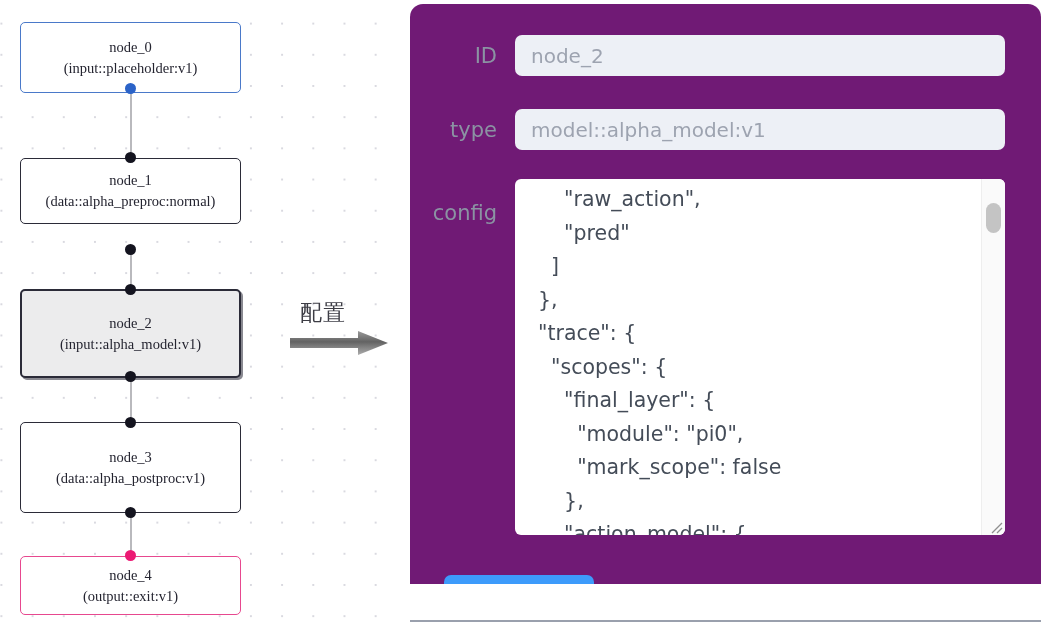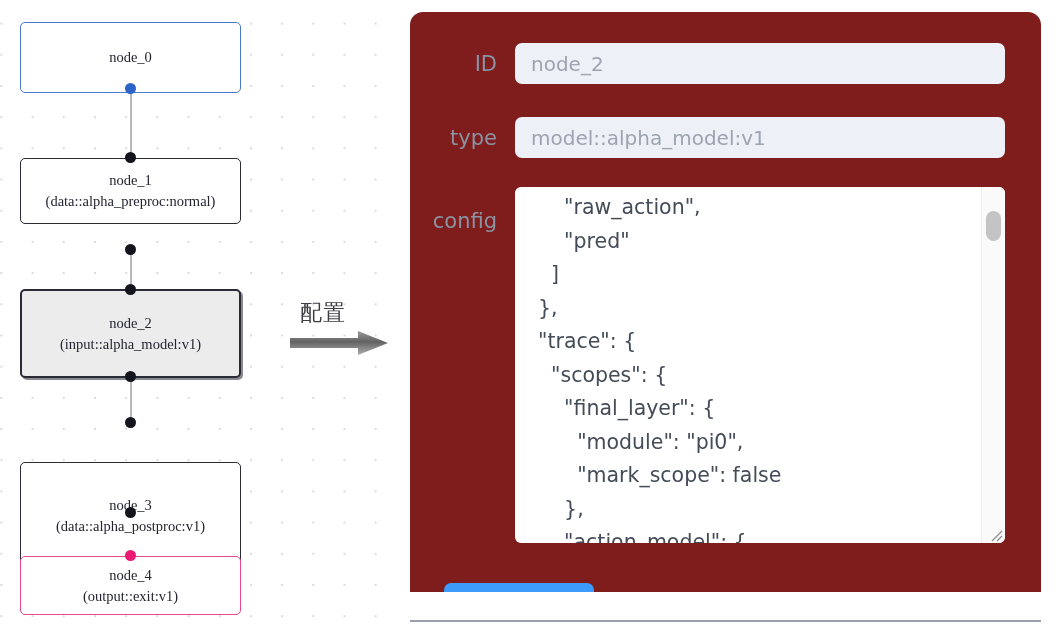--- a/index.html
+++ b/index.html
@@ -106,24 +106,24 @@
   #transition-arrow {
     position: absolute;
     left: 0px;
     top: 31px;
   }
 
   
   #config-panel {
     position: absolute;
     left: 410px;
-    top: 12px;
+    top: 4px;
     width: 631px;
     height: 580px;
-    background: #7f1d1d;
+    background: #701a75;
     border-radius: 13px 13px 0 0;
     z-index: 5;
     overflow: hidden;
   }
   #panel-underline {
     position: absolute;
     left: 410px;
     top: 620px;
     width: 631px;
     height: 2px;
@@ -254,38 +254,39 @@
 
 <div id="graph-canvas">
 
   <div class="edge-line" style="top:88px;height:72px;"></div>
   <div class="edge-line" style="top:247px;height:50px;"></div>
   <div class="edge-line" style="top:374px;height:47px;"></div>
   <div class="edge-line" style="top:510px;height:45px;"></div>
 
   <div class="node node-input" style="top:22px;height:71px;">
     <span class="nlabel">node_0</span>
+    <span class="nlabel">(input::placeholder:v1)</span>
   </div>
   <div class="port blue" style="top:83px;"></div>
 
   <div class="node" style="top:158px;height:66px;">
     <span class="nlabel">node_1</span>
     <span class="nlabel">(data::alpha_preproc:normal)</span>
   </div>
   <div class="port" style="top:152px;"></div>
   <div class="port" style="top:244px;"></div>
 
   <div class="node node-selected" style="top:289px;height:89px;">
     <span class="nlabel">node_2</span>
     <span class="nlabel">(input::alpha_model:v1)</span>
   </div>
   <div class="port" style="top:284px;"></div>
   <div class="port" style="top:371px;"></div>
 
-  <div class="node" style="top:422px;height:107px;margin-top:40px;">
+  <div class="node" style="top:422px;height:91px;">
     <span class="nlabel">node_3</span>
     <span class="nlabel">(data::alpha_postproc:v1)</span>
   </div>
   <div class="port" style="top:417px;"></div>
   <div class="port" style="top:507px;"></div>
 
   <div class="node node-output" style="top:556px;height:59px;">
     <span class="nlabel">node_4</span>
     <span class="nlabel">(output::exit:v1)</span>
   </div>

